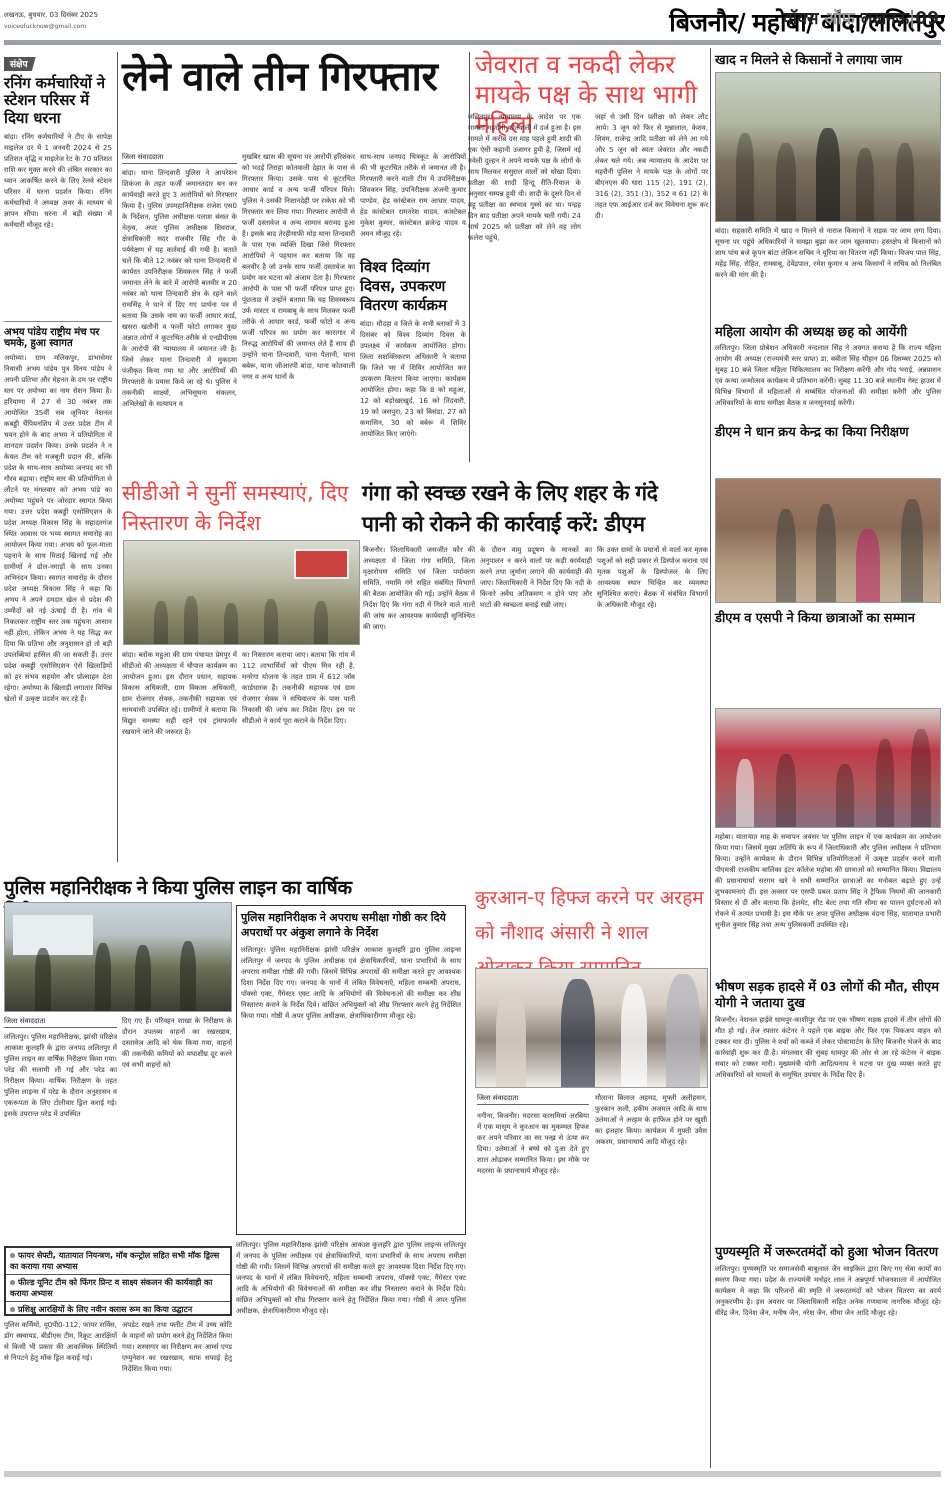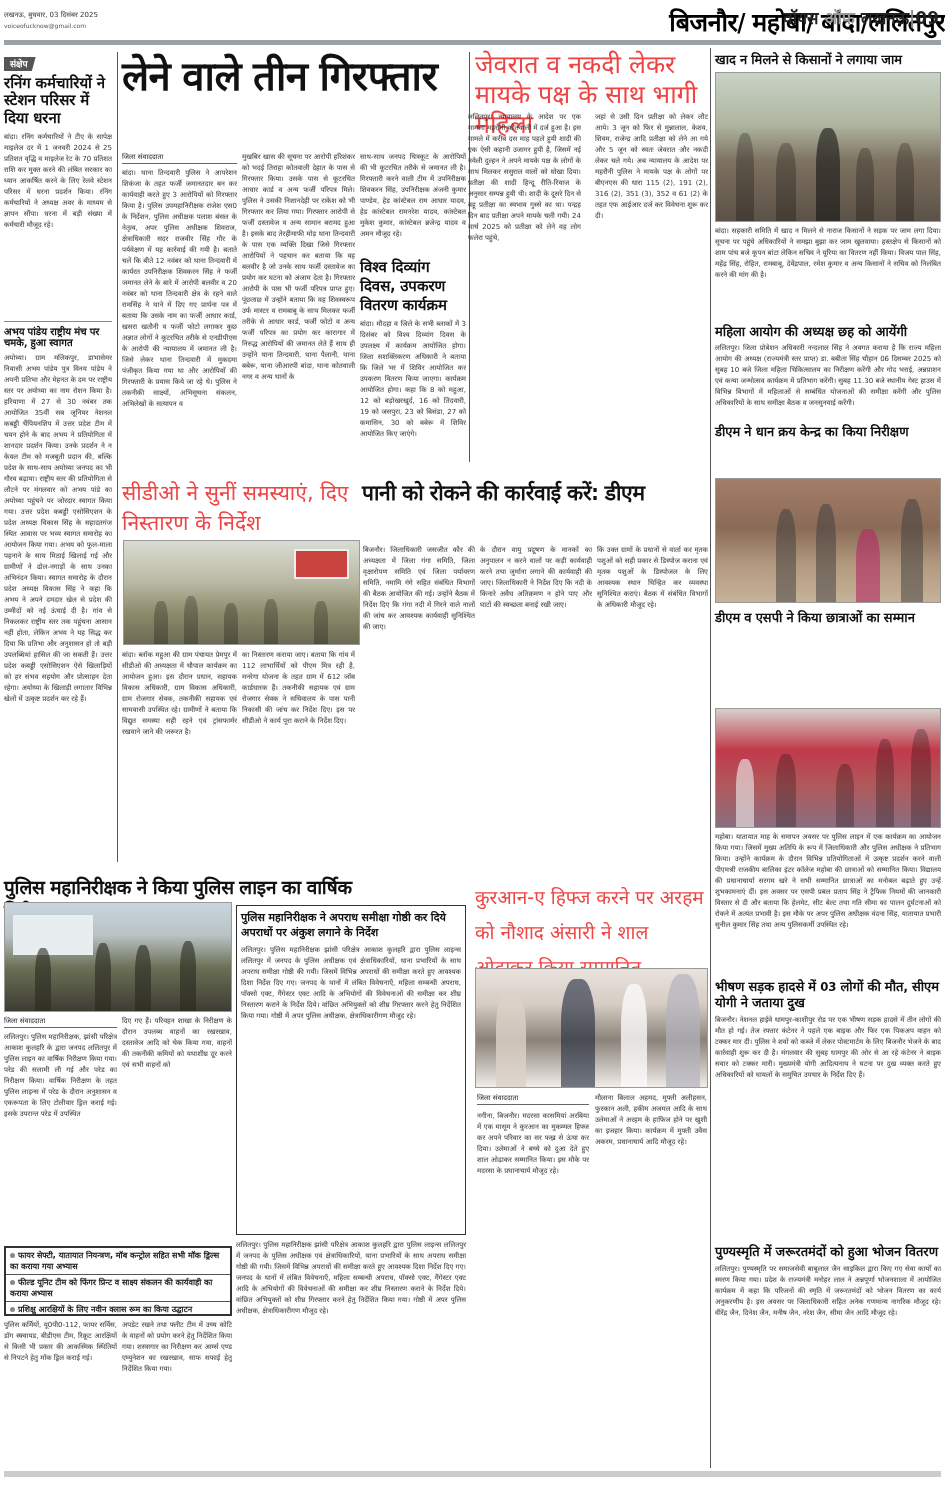--- a/index.html
+++ b/index.html
@@ -96,20 +96,21 @@
   <div class="figure" style="left:190px;top:60px;width:14px;height:45px"></div>
 </div>
 <div class="abs" style="left:122px;top:650px;width:115px">
   <div class="body-text" style="height:205px">बांदा। ब्लॉक महुआ की ग्राम पंचायत प्रेमपुर में सीडीओ की अध्यक्षता में चौपाल कार्यक्रम का आयोजन हुआ। इस दौरान प्रधान, सहायक विकास अधिकारी, ग्राम विकास अधिकारी, ग्राम रोजगार सेवक, तकनीकी सहायक एवं सामवासी उपस्थित रहे। ग्रामीणों ने बताया कि विद्युत समस्या सही रहने एवं ट्रांसफार्मर रखवाने जाने की जरूरत है।</div>
 </div>
 <div class="abs" style="left:242px;top:650px;width:113px">
   <div class="body-text" style="height:205px">का निस्तारण कराया जाए। बताया कि गांव में 112 लाभार्थियों को पीएम मित्र रही है, मनरेगा योजना के तहत ग्राम में 612 जॉब कार्डधारक हैं। तकनीकी सहायक एवं ग्राम रोजगार सेवक ने सचिवालय के पास पानी निकासी की जांच कर निर्देश दिए। इस पर सीडीओ ने कार्य पूरा कराने के निर्देश दिए।</div>
 </div>
 
 <div class="abs" style="left:362px;top:478px;width:348px">
+  <div class="hl" style="font-size:21px;line-height:31px;letter-spacing:-0.3px">गंगा को स्वच्छ रखने के लिए शहर के गंदे</div>
   <div class="hl" style="font-size:21px;line-height:31px;letter-spacing:-0.3px">पानी को रोकने की कार्रवाई करें: डीएम</div>
 </div>
 <div class="abs" style="left:363px;top:545px;width:112px">
   <div class="body-text" style="height:310px">बिजनौर। जिलाधिकारी जसजीत कौर की अध्यक्षता में जिला गंगा समिति, जिला वृक्षारोपण समिति एवं जिला पर्यावरण समिति, नमामि गंगे सहित संबंधित विभागों की बैठक आयोजित की गई। उन्होंने बैठक में निर्देश दिए कि गंगा नदी में गिरने वाले नालों की जांच कर आवश्यक कार्यवाही सुनिश्चित की जाए।</div>
 </div>
 <div class="abs" style="left:480px;top:545px;width:112px">
   <div class="body-text" style="height:310px">के दौरान वायु प्रदूषण के मानकों का अनुपालन न करने वालों पर कड़ी कार्यवाही करने तथा जुर्माना लगाने की कार्यवाही की जाए। जिलाधिकारी ने निर्देश दिए कि नदी के किनारे अवैध अतिक्रमण न होने पाए और घाटों की स्वच्छता बनाई रखी जाए।</div>
 </div>
 <div class="abs" style="left:597px;top:545px;width:111px">
   <div class="body-text" style="height:310px">कि उक्त ग्रामों के प्रधानों से वार्ता कर मृतक पशुओं को सही प्रकार से डिस्पोज कराना एवं मृतक पशुओं के डिस्पोजल के लिए आवश्यक स्थान चिन्हित कर व्यवस्था सुनिश्चित कराएं। बैठक में संबंधित विभागों के अधिकारी मौजूद रहे।</div>

